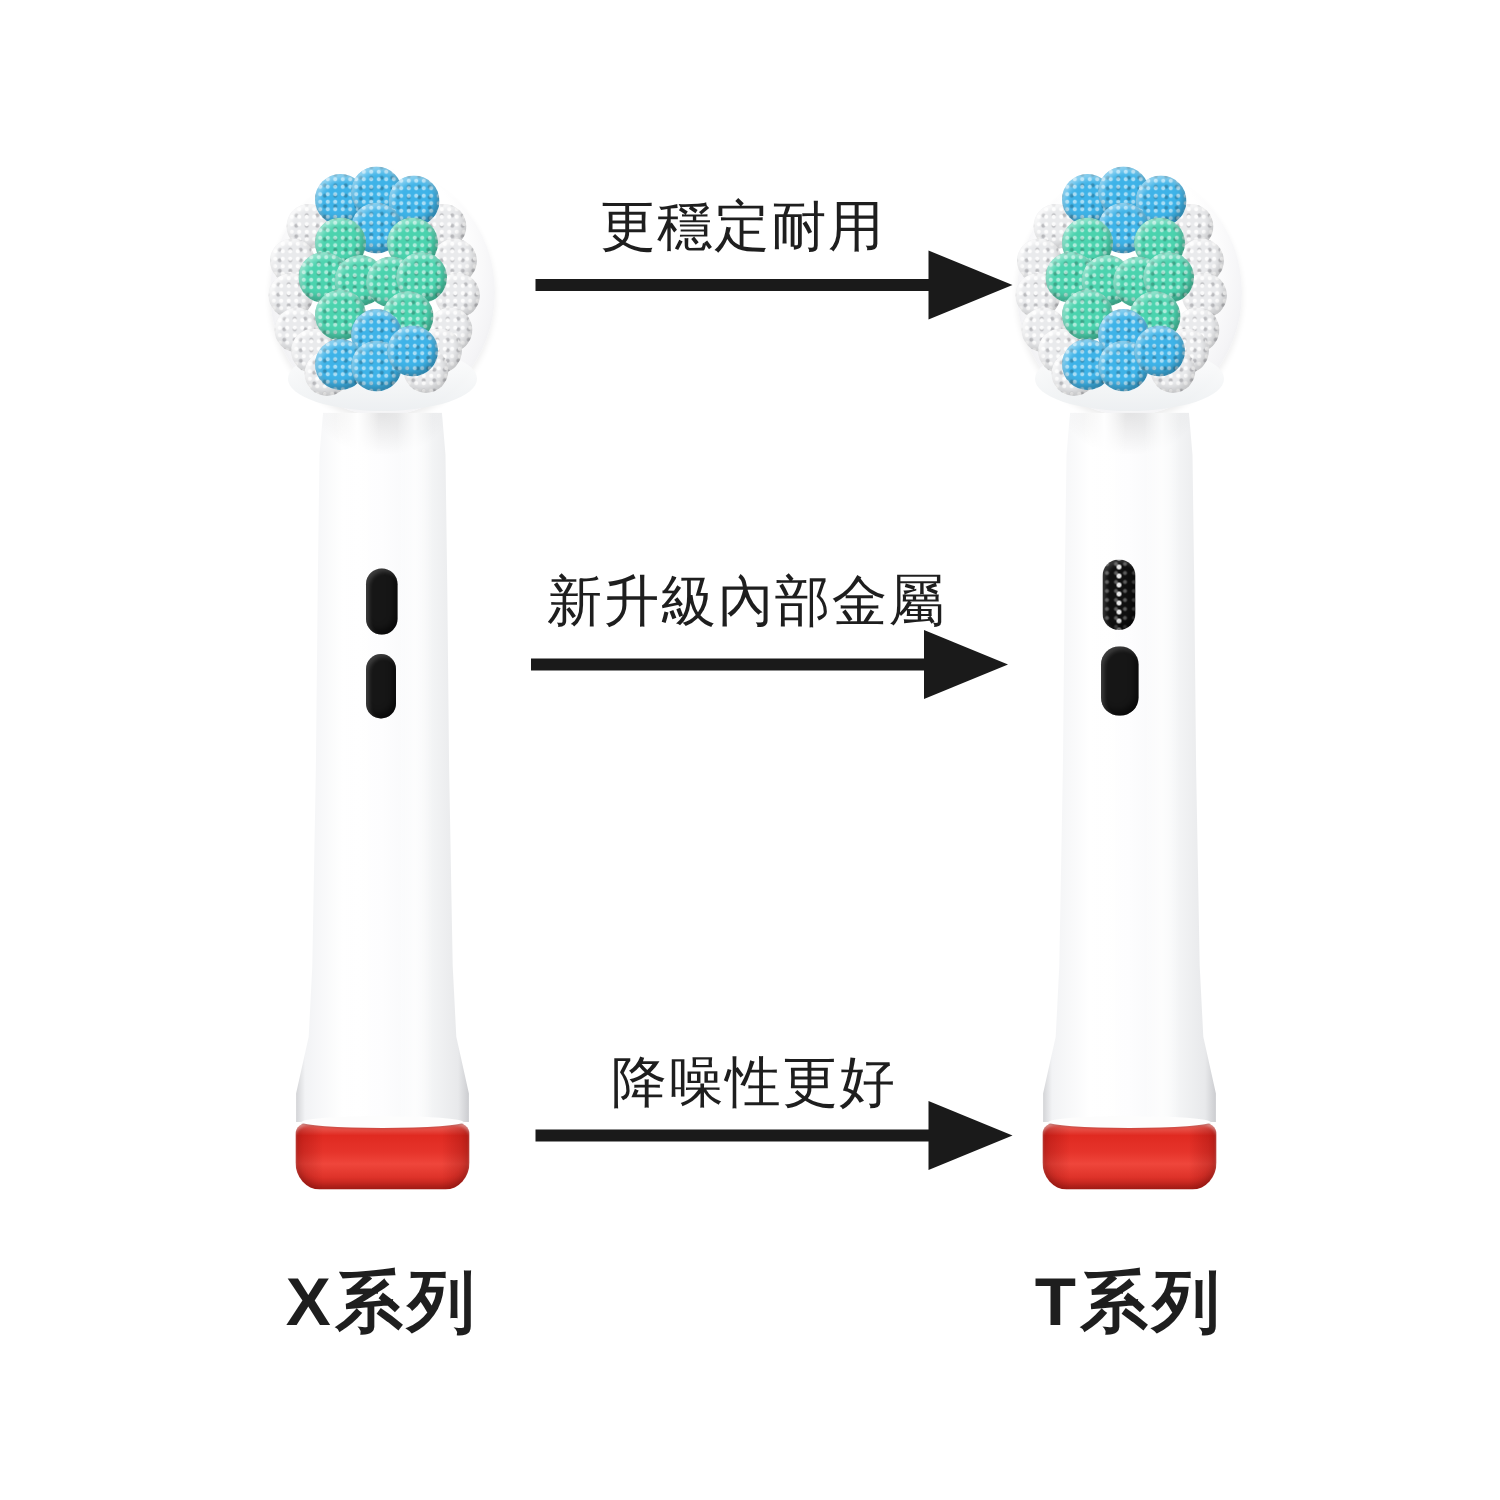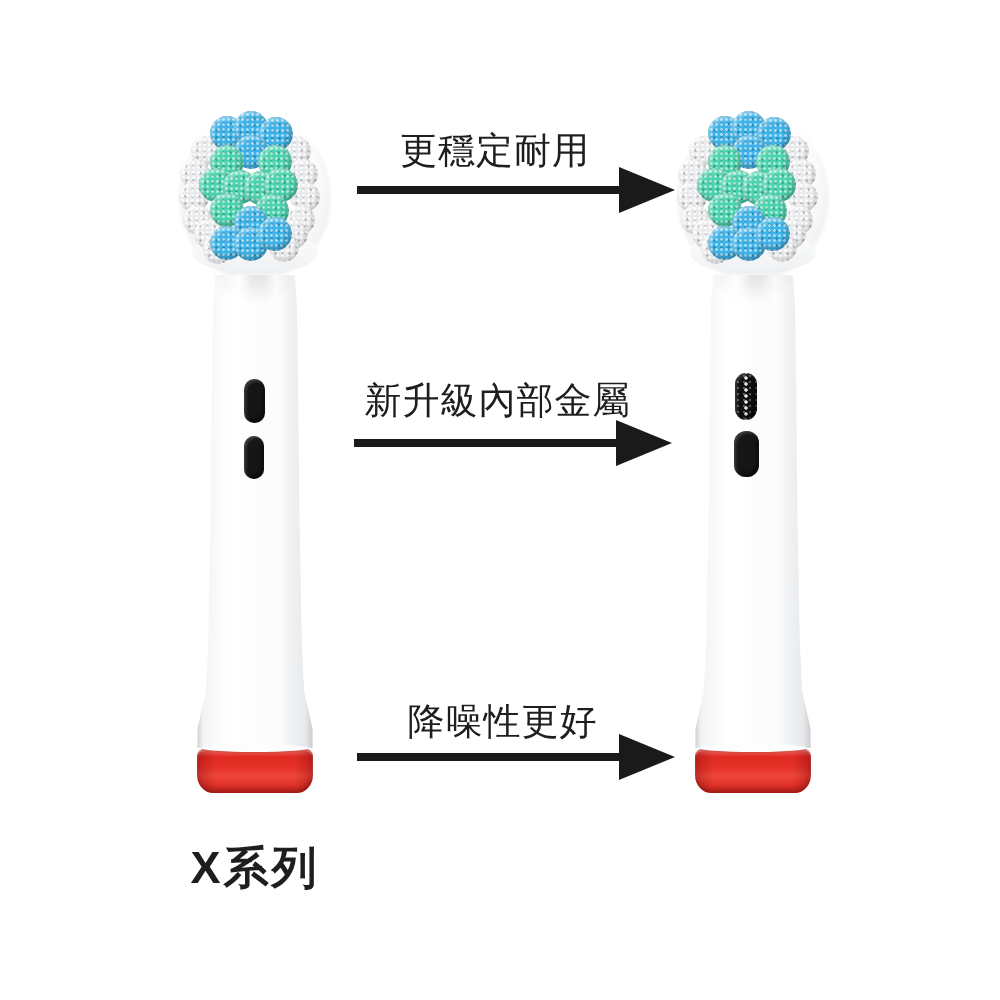--- a/index.html
+++ b/index.html
@@ -159,20 +159,21 @@
         <div class="tuft tuft--teal" style="left: 61%; top: 60%; width: 34px; height: 34px;"></div>
         <div class="tuft tuft--blue" style="left: 47%; top: 67%; width: 34px; height: 34px;"></div>
         <div class="tuft tuft--blue" style="left: 31%; top: 79%; width: 34px; height: 34px;"></div>
         <div class="tuft tuft--blue" style="left: 47%; top: 80%; width: 34px; height: 34px;"></div>
         <div class="tuft tuft--blue" style="left: 63%; top: 74%; width: 34px; height: 34px;"></div>
       </div>
     <div class="stem"></div>
     <div class="mark mark-1"></div>
     <div class="mark mark-2"></div>
     <div class="base-ring"></div>
+    <div class="series-label">T系列</div>
   </div>
 
   <div class="annotation annotation--1">更穩定耐用</div>
   <div class="annotation annotation--2">新升級內部金屬</div>
   <div class="annotation annotation--3">降噪性更好</div>
 
   <svg class="arrow arrow--1" viewBox="0 0 322 56">
     <line x1="2" y1="28" x2="268" y2="28"></line>
       <polygon points="264,5 264,51 320,28"></polygon>
   </svg>

